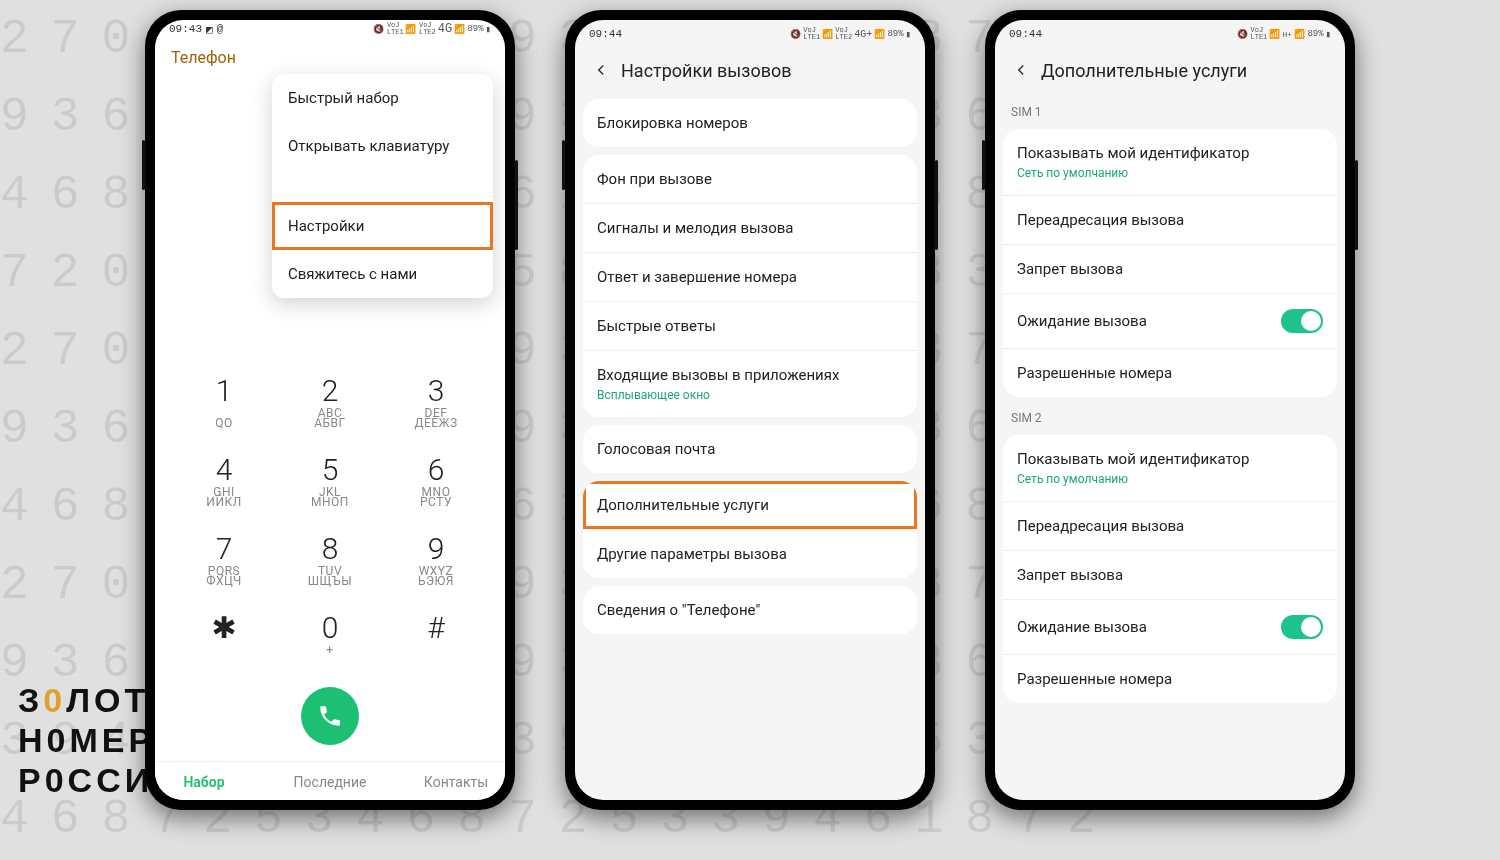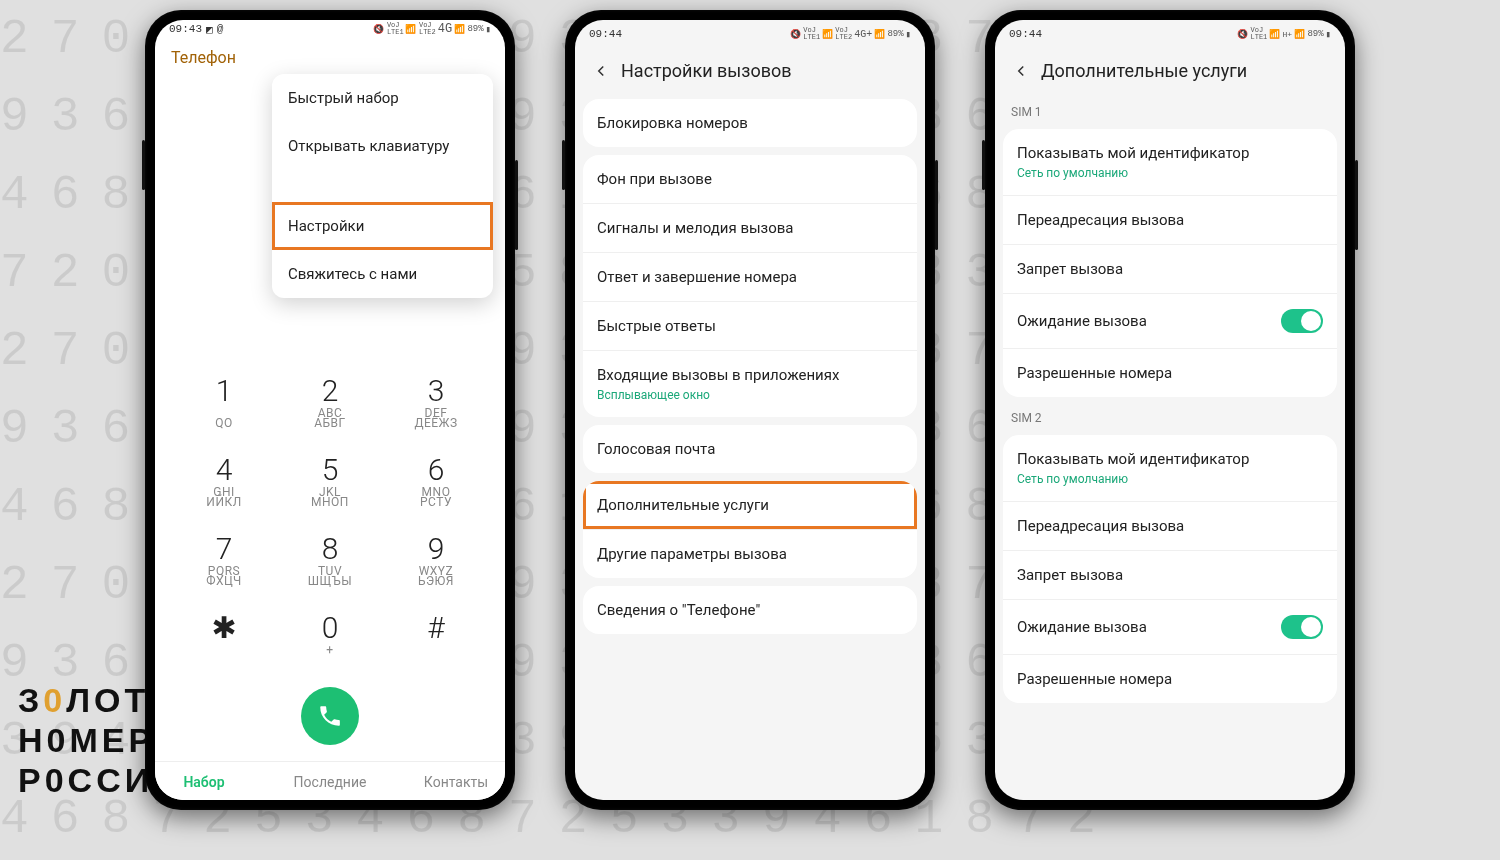--- a/index.html
+++ b/index.html
@@ -87,21 +87,20 @@
     font-size: 11px;
     color: #333;
     background: transparent;
     font-family: Liberation Mono, monospace;
   }
   .statusbar .left { display: flex; align-items: center; gap: 4px; }
   .statusbar .right { display: flex; align-items: center; gap: 2px; font-size: 9px; color: #555; }
   .status-icon { font-size: 11px; }
   .app-header {
     display: flex;
-    align-items: center;
     padding: 14px 16px;
     font-size: 18px;
     color: #222;
   }
   .back-chevron {
     width: 20px; height: 20px; margin-right: 10px;
     display: inline-flex; align-items: center; justify-content: center;
   }
   .section-label {
     padding: 10px 16px 6px;

